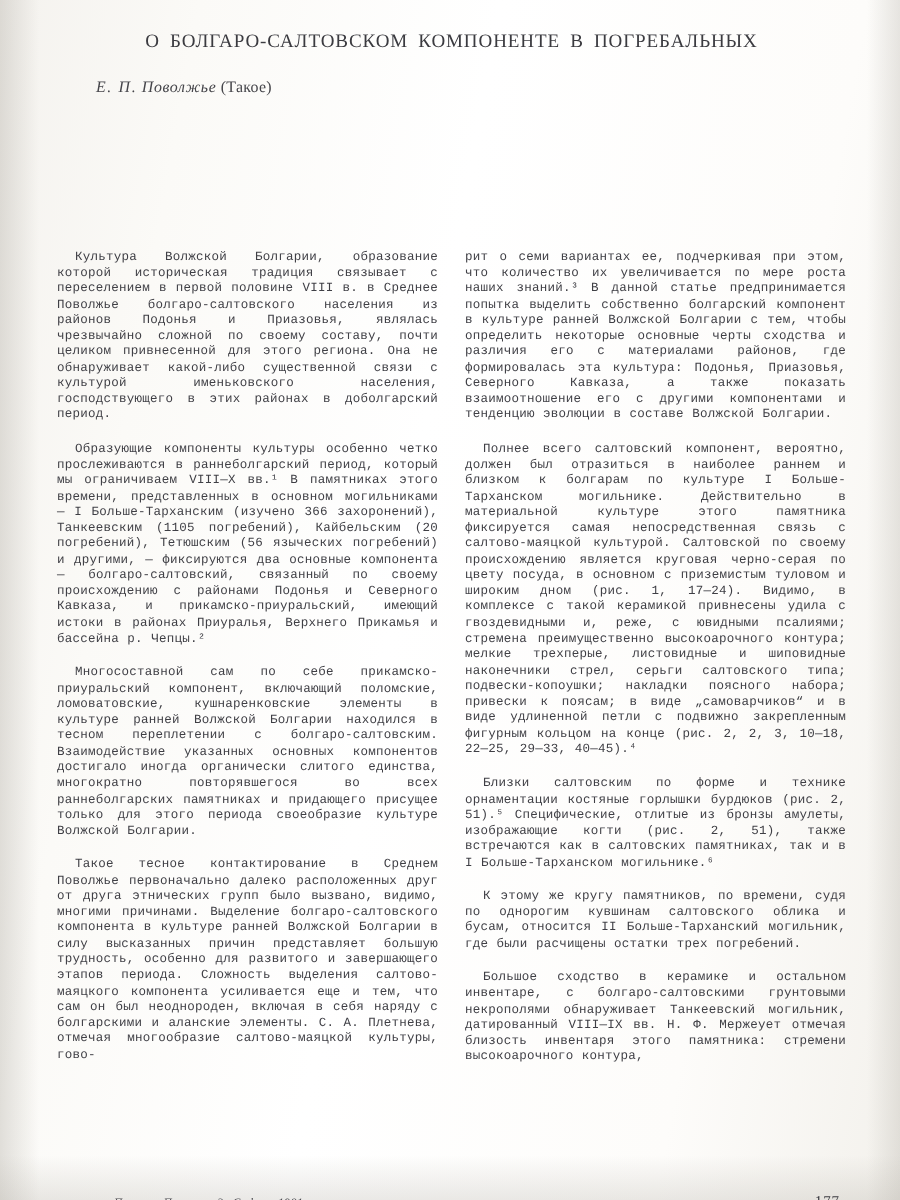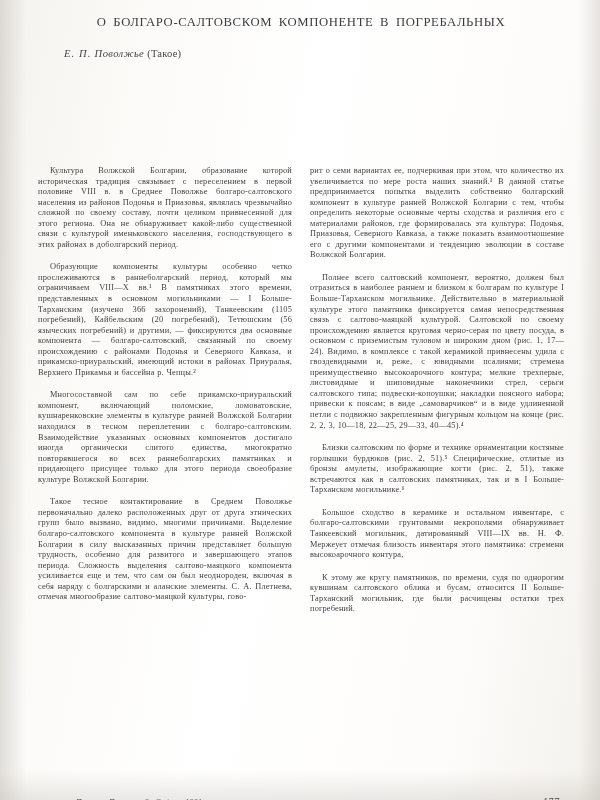--- a/index.html
+++ b/index.html
@@ -49,22 +49,22 @@
 
   .content {
     position: absolute;
     left: 38px;
     top: 0;
     width: 526px;
   }
 
   
   .title-block {
-    margin-top: 12px;
-    padding-top: 2px;
+    margin-top: 0px;
+    padding-top: 19px;
   }
   .doc-title {
     font-family: "Liberation Serif", "DejaVu Serif", serif;
     font-size: 12.7px;
     line-height: 17px;
     letter-spacing: 0.6px;
     color: #3b3b40;
     text-align: center;
     font-weight: 400;
     word-spacing: 3px;
@@ -95,20 +95,21 @@
   }
 
   
   .columns {
     position: absolute;
     left: 38px;
     top: 166px;
     width: 526px;
     display: flex;
     gap: 18px;
+    font-family: Liberation Mono, monospace;
   }
   .col {
     width: 254px;
     font-size: 8.35px;
     line-height: 10.55px;
     color: #3f3f45;
     text-align: justify;
     text-justify: inter-word;
     letter-spacing: .16px;
     word-spacing: .4px;
@@ -176,22 +177,22 @@
       <p>Культура Волжской Болгарии, образование которой историческая традиция связывает с переселением в первой половине VIII в. в Среднее Поволжье болгаро-салтовского населения из районов Подонья и Приазовья, являлась чрезвычайно сложной по своему составу, почти целиком привнесенной для этого региона. Она не обнаруживает какой-либо существенной связи с культурой именьковского населения, господствующего в этих районах в доболгарский период.</p>
       <p>Образующие компоненты культуры особенно четко прослеживаются в раннеболгарский период, который мы ограничиваем VIII—X вв.¹ В памятниках этого времени, представленных в основном могильниками — I Больше-Тарханским (изучено 366 захоронений), Танкеевским (1105 погребений), Кайбельским (20 погребений), Тетюшским (56 языческих погребений) и другими, — фиксируются два основные компонента — болгаро-салтовский, связанный по своему происхождению с районами Подонья и Северного Кавказа, и прикамско-приуральский, имеющий истоки в районах Приуралья, Верхнего Прикамья и бассейна р. Чепцы.²</p>
       <p>Многосоставной сам по себе прикамско-приуральский компонент, включающий поломские, ломоватовские, кушнаренковские элементы в культуре ранней Волжской Болгарии находился в тесном переплетении с болгаро-салтовским. Взаимодействие указанных основных компонентов достигало иногда органически слитого единства, многократно повторявшегося во всех раннеболгарских памятниках и придающего присущее только для этого периода своеобразие культуре Волжской Болгарии.</p>
       <p>Такое тесное контактирование в Среднем Поволжье первоначально далеко расположенных друг от друга этнических групп было вызвано, видимо, многими причинами. Выделение болгаро-салтовского компонента в культуре ранней Волжской Болгарии в силу высказанных причин представляет большую трудность, особенно для развитого и завершающего этапов периода. Сложность выделения салтово-маяцкого компонента усиливается еще и тем, что сам он был неоднороден, включая в себя наряду с болгарскими и аланские элементы. С. А. Плетнева, отмечая многообразие салтово-маяцкой культуры, гово-</p>
     </div>
 
     <div class="col">
       <p class="cont">рит о семи вариантах ее, подчеркивая при этом, что количество их увеличивается по мере роста наших знаний.³ В данной статье предпринимается попытка выделить собственно болгарский компонент в культуре ранней Волжской Болгарии с тем, чтобы определить некоторые основные черты сходства и различия его с материалами районов, где формировалась эта культура: Подонья, Приазовья, Северного Кавказа, а также показать взаимоотношение его с другими компонентами и тенденцию эволюции в составе Волжской Болгарии.</p>
       <p>Полнее всего салтовский компонент, вероятно, должен был отразиться в наиболее раннем и близком к болгарам по культуре I Больше-Тарханском могильнике. Действительно в материальной культуре этого памятника фиксируется самая непосредственная связь с салтово-маяцкой культурой. Салтовской по своему происхождению является круговая черно-серая по цвету посуда, в основном с приземистым туловом и широким дном (рис. 1, 17—24). Видимо, в комплексе с такой керамикой привнесены удила с гвоздевидными и, реже, с ювидными псалиями; стремена преимущественно высокоарочного контура; мелкие трехперые, листовидные и шиповидные наконечники стрел, серьги салтовского типа; подвески-копоушки; накладки поясного набора; привески к поясам; в виде „самоварчиков“ и в виде удлиненной петли с подвижно закрепленным фигурным кольцом на конце (рис. 2, 2, 3, 10—18, 22—25, 29—33, 40—45).⁴</p>
       <p>Близки салтовским по форме и технике орнаментации костяные горлышки бурдюков (рис. 2, 51).⁵ Специфические, отлитые из бронзы амулеты, изображающие когти (рис. 2, 51), также встречаются как в салтовских памятниках, так и в I Больше-Тарханском могильнике.⁶</p>
+      <p>К этому же кругу памятников, по времени, судя по однорогим кувшинам салтовского облика и бусам, относится II Больше-Тарханский могильник, где были расчищены остатки трех погребений.</p>
       <p>Большое сходство в керамике и остальном инвентаре, с болгаро-салтовскими грунтовыми некрополями обнаруживает Танкеевский могильник, датированный VIII—IX вв. Н. Ф. Мержеует отмечая близость инвентаря этого памятника: стремени высокоарочного контура,</p>
-      <p>К этому же кругу памятников, по времени, судя по однорогим кувшинам салтовского облика и бусам, относится II Больше-Тарханский могильник, где были расчищены остатки трех погребений.</p>
     </div>
 
   </div>
 
   <div class="footer">
     <span class="footer-source">Плиска—Преслав, 2. София, 1981</span>
     <span class="footer-page">177</span>
   </div>
 
 </div>

